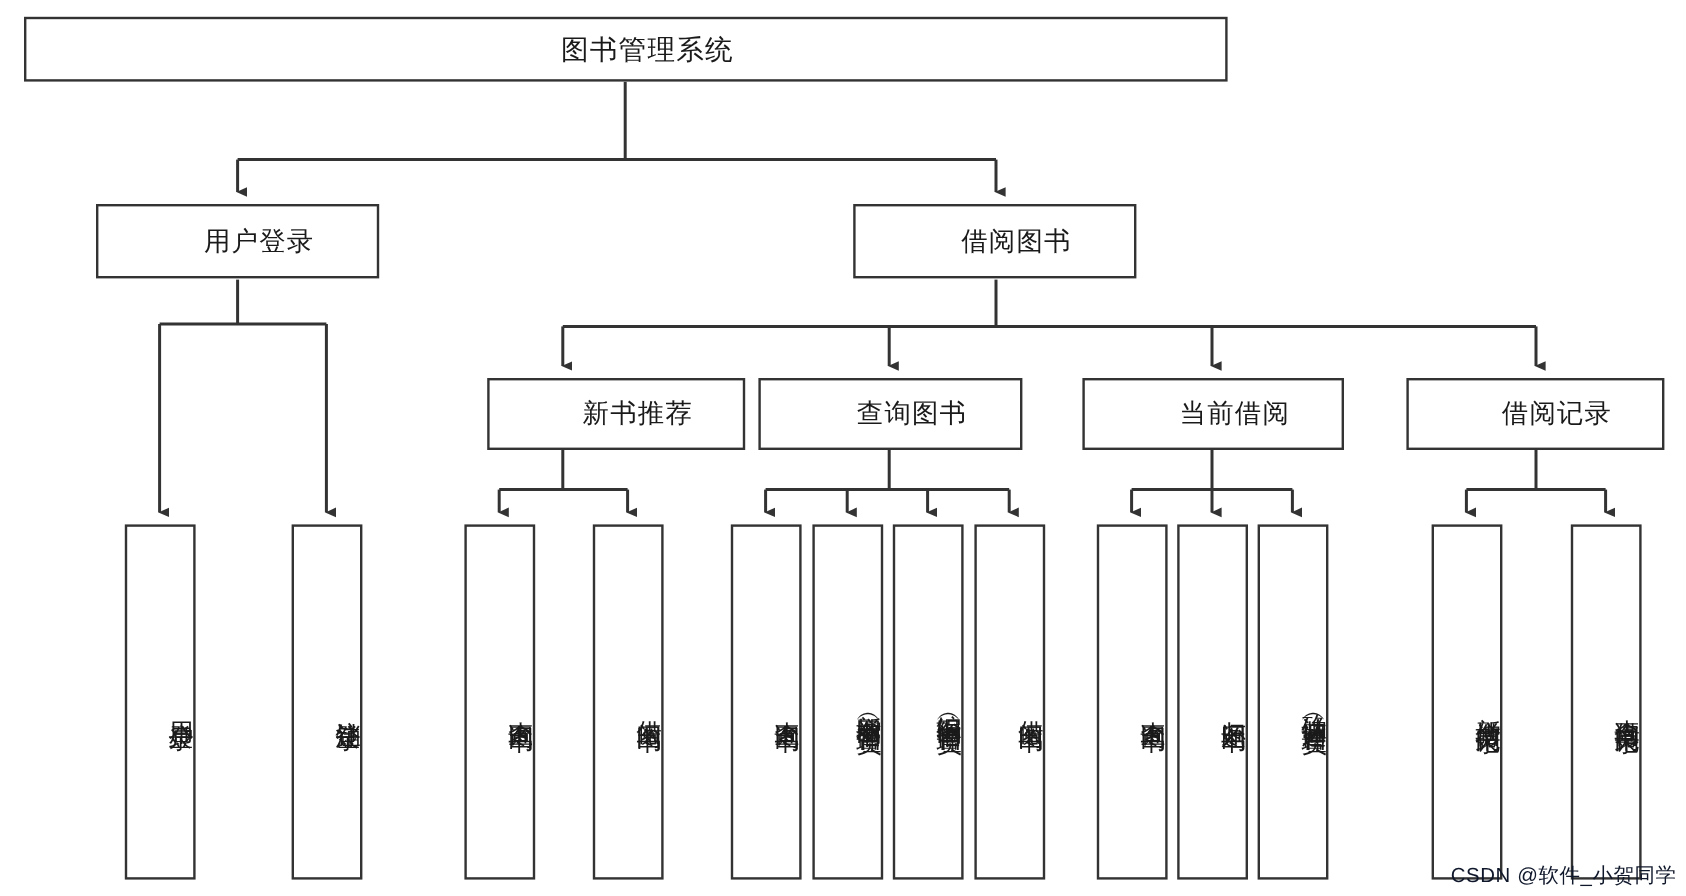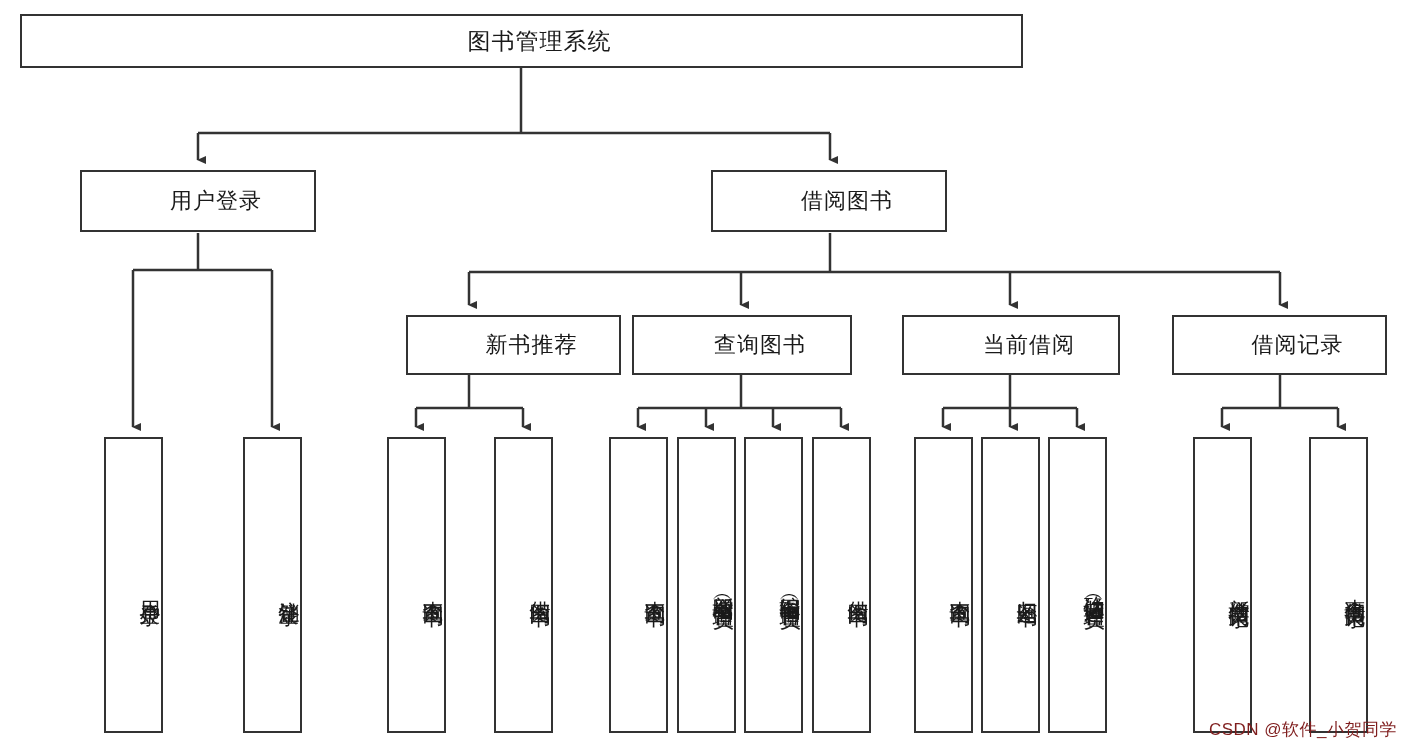--- a/index.html
+++ b/index.html
@@ -41,21 +41,21 @@
     white-space:nowrap;
   }
   .node.v.top > span{ }
   .node.root{ font-size:23px; }
 
   .watermark{
     position:absolute;
     right:8px;
     bottom:6px;
     font-size:17px;
-    color:#7f1d1d;
+    color:#0f172a;
     letter-spacing:0.5px;
     white-space:nowrap;
     pointer-events:none;
   }
   svg{position:absolute;left:0;top:0;}
 </style>
 </head>
 <body>
 
 <div id="diagram">

